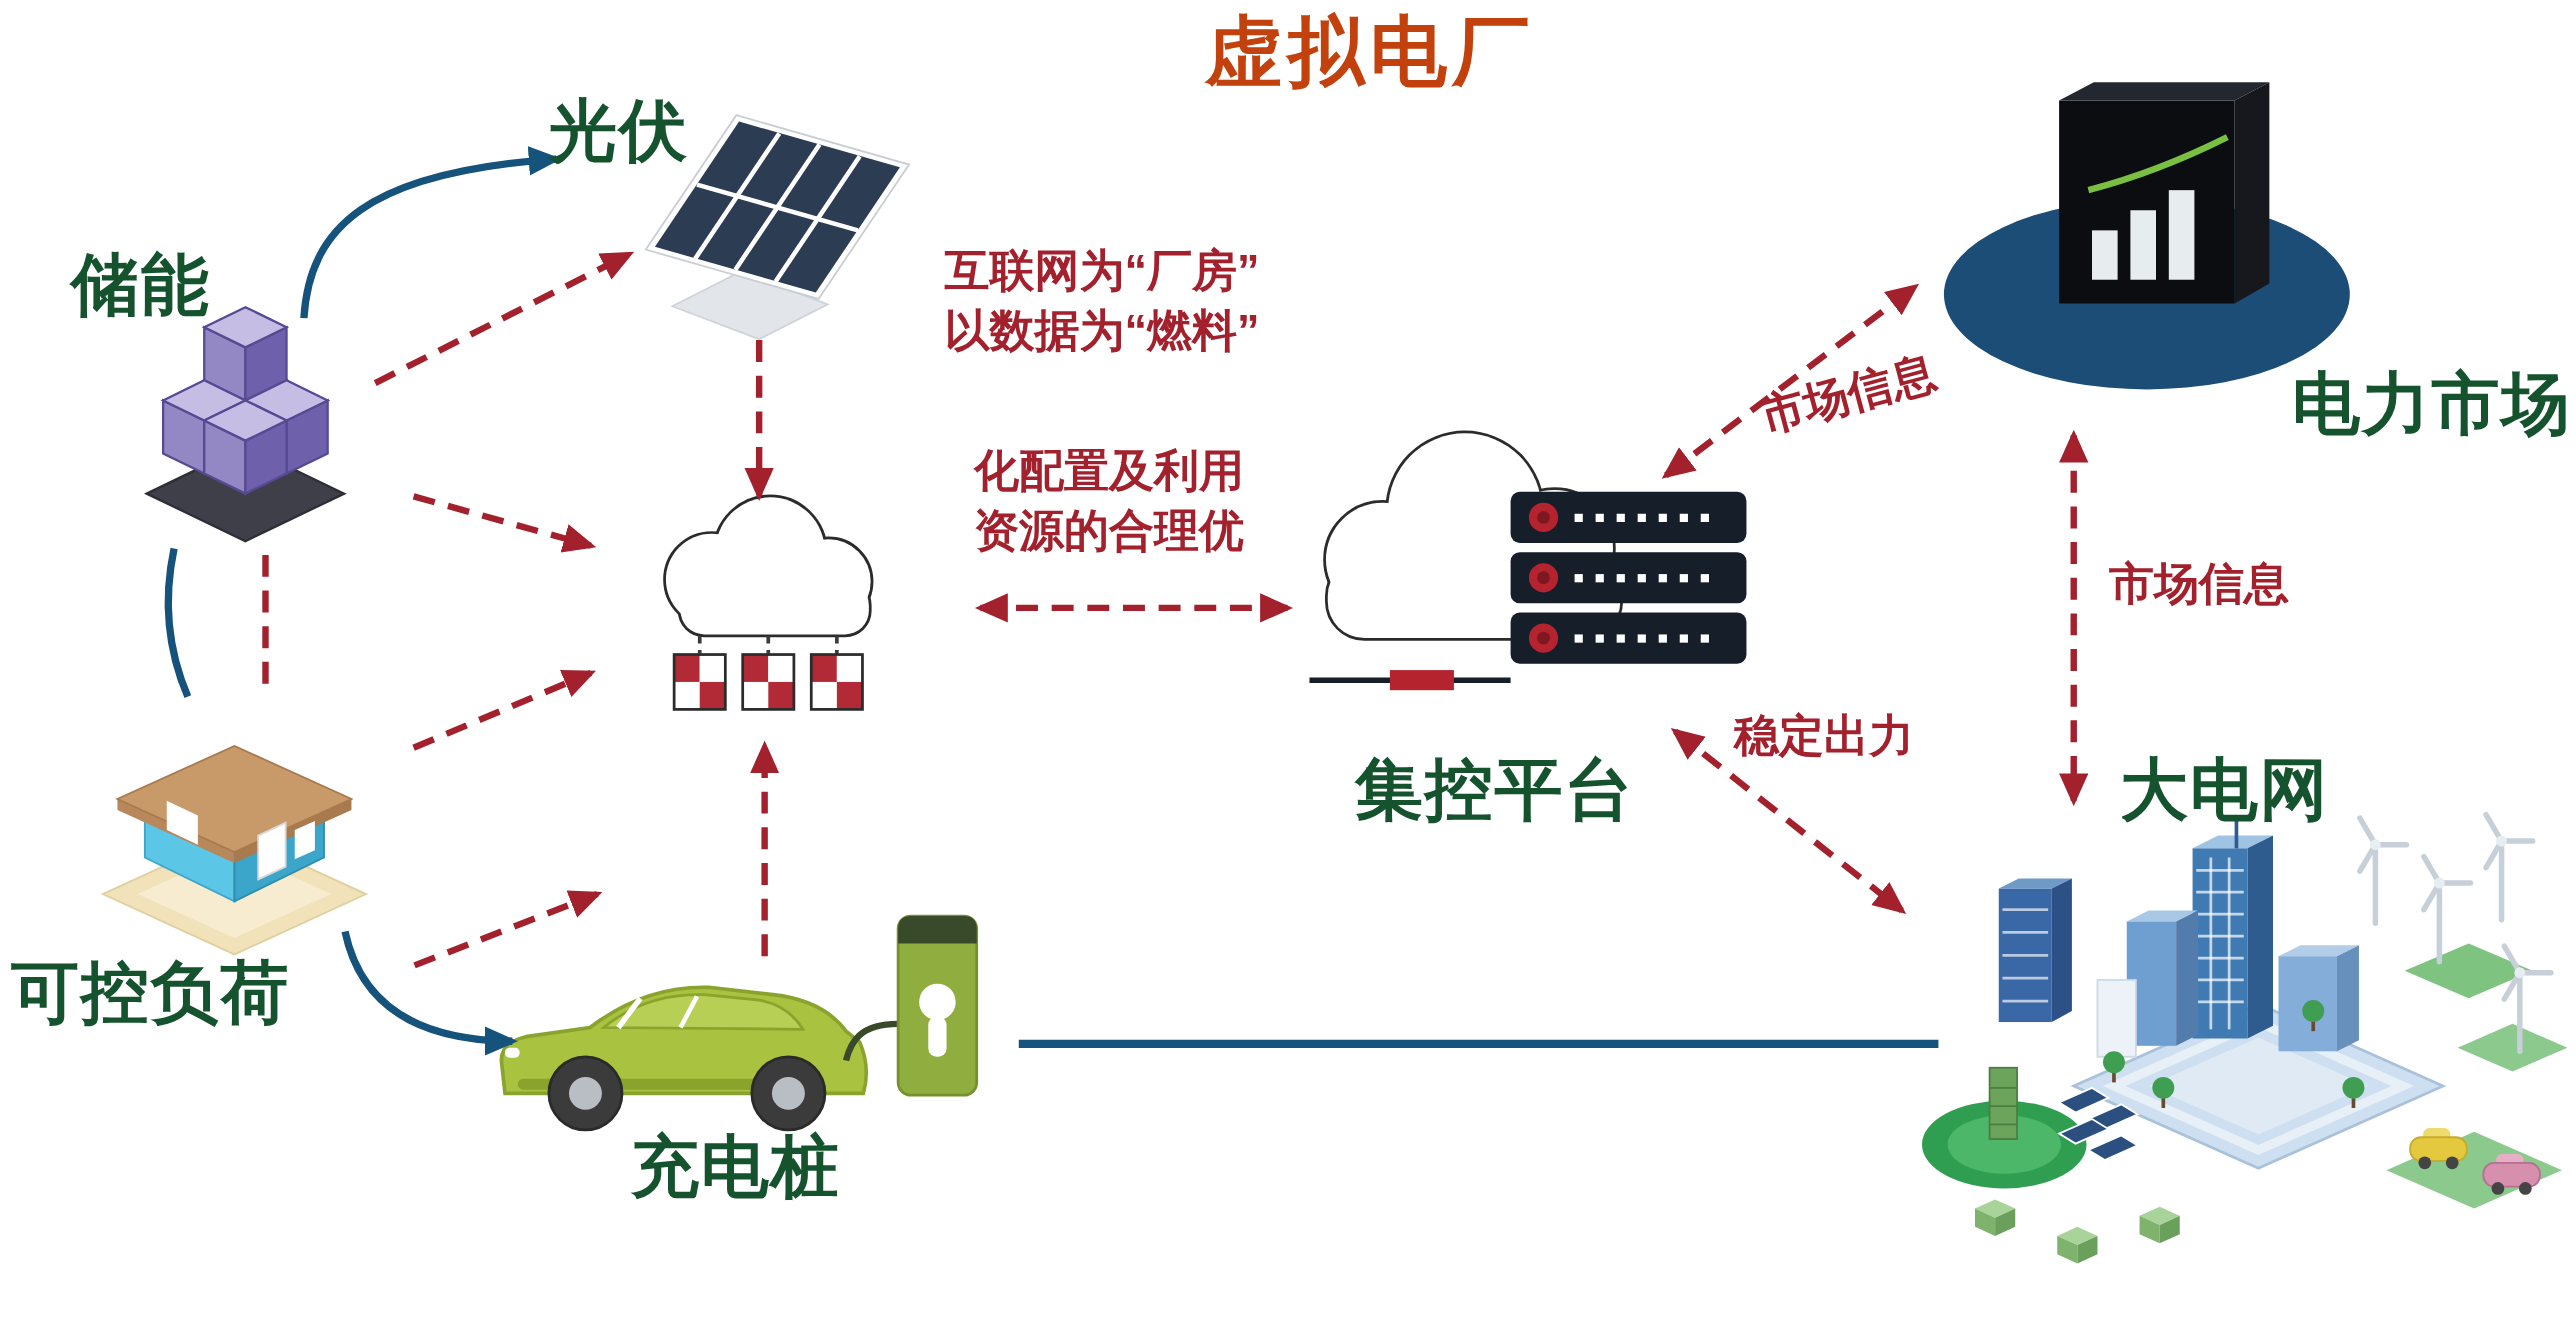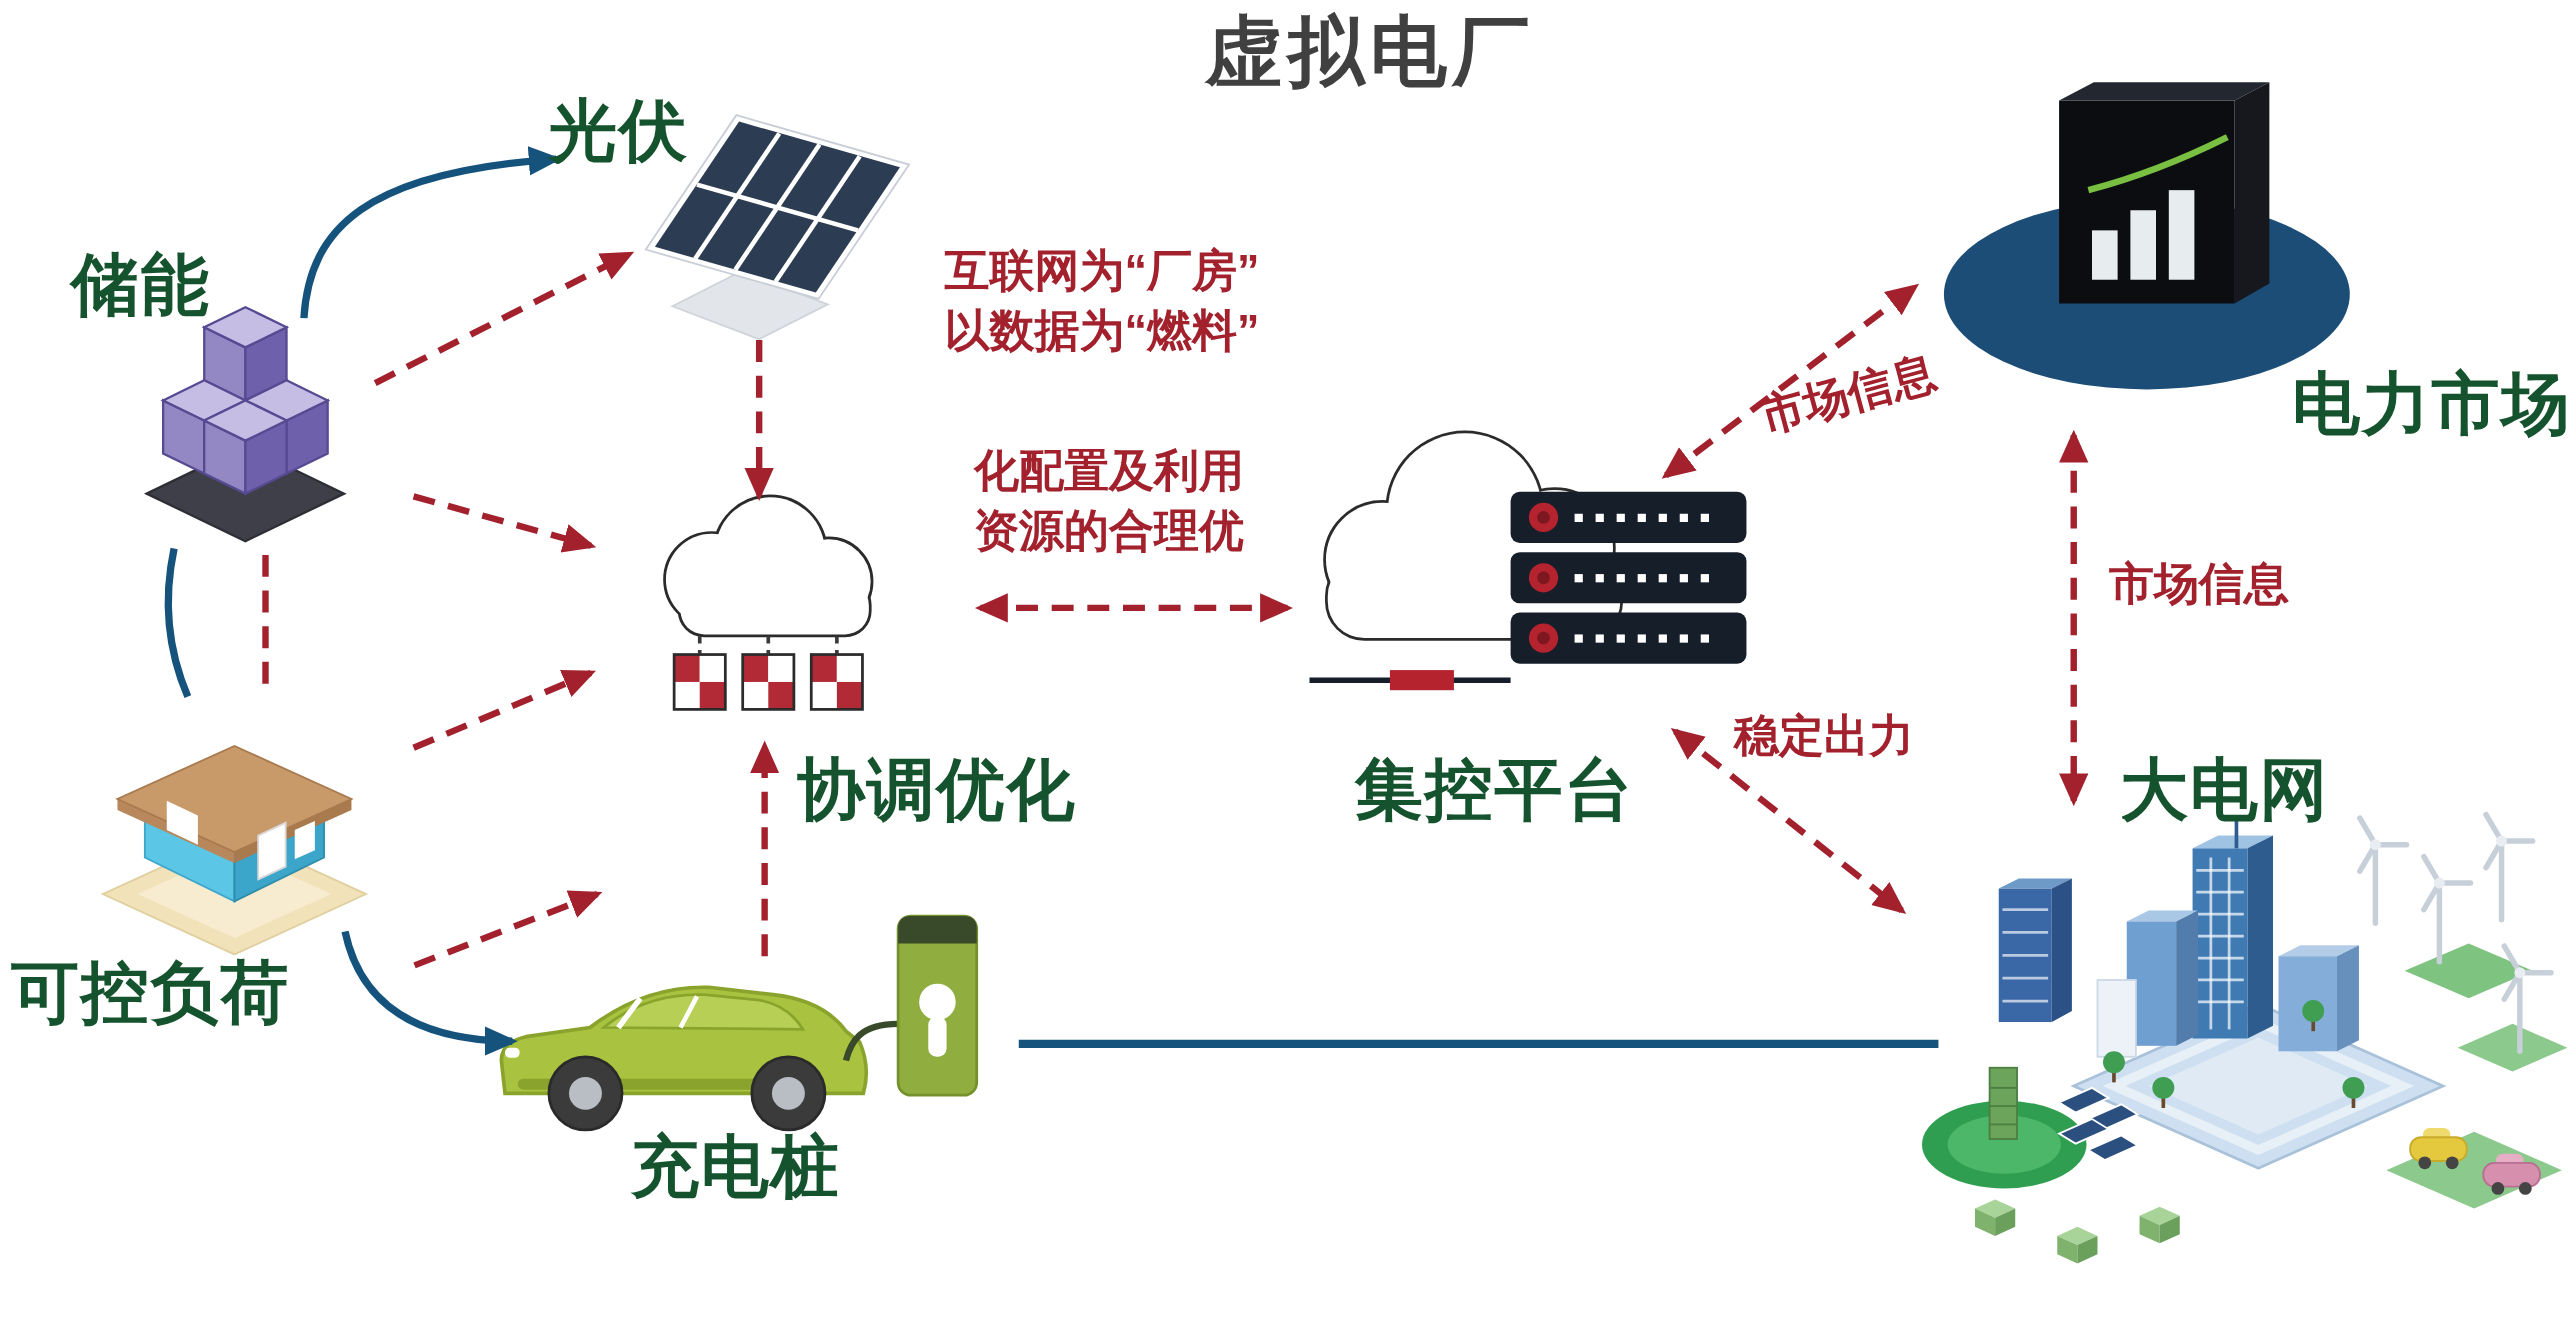--- a/index.html
+++ b/index.html
@@ -2,21 +2,21 @@
 <html style="font-size:14.6px"><head>
 <meta charset="utf-8">
 <style>
   *{margin:0;padding:0;box-sizing:border-box}
   html,body{width:2576px;height:1342px;background:#ffffff;overflow:hidden;
     font-family:"Liberation Sans","DejaVu Sans",sans-serif;}
   #stage{position:relative;width:2576px;height:1342px;background:#fff}
   svg.layer{position:absolute;left:0;top:0;width:2576px;height:1342px}
   .lbl{position:absolute;font-weight:bold;color:#14532d;white-space:nowrap;line-height:1.15}
   .node{font-size:68px;letter-spacing:1.8px}
-  .blue{color:#404040}
+  .blue{color:#c2410c}
   .red{color:#a2212d;font-size:45px;line-height:1.34;font-weight:bold;text-align:center}
   .title{font-size:77px;letter-spacing:5.5px}
   .energy{font-size:66px;letter-spacing:3.7px}
   .slogan{font-size:80px;letter-spacing:1.8px}
   .rot15{transform:rotate(-15deg);transform-origin:left center}
 </style>
 </head>
 <body>
 
 <div id="stage">
@@ -358,21 +358,20 @@
     <line x1="1832" y1="800" x2="2080" y2="996" marker-start="url(#ar)" marker-end="url(#ar)"></line>
   </g>
 </svg>
 
   <div class="lbl blue title" style="left:1205px;top:7.3px">虚拟电厂</div>
 
   <div class="lbl node" style="left:549px;top:91px">光伏</div>
   <div class="lbl node" style="left:71px;top:245px">储能</div>
   <div class="lbl node" style="left:11px;top:953px">可控负荷</div>
   <div class="lbl node" style="left:631px;top:1127px">充电桩</div>
-  <div class="lbl node" style="left:797px;top:750px">协调优化</div>
   <div class="lbl node" style="left:1355px;top:750px">集控平台</div>
   <div class="lbl node" style="left:2292px;top:364px">电力市场</div>
   <div class="lbl node" style="left:2120px;top:750px">大电网</div>
 
   <div class="lbl red" style="left:919px;top:241px;width:366px">
     <div>互联网为“厂房”</div>
     <div>以数据为“燃料”</div>
   </div>
   <div class="lbl red" style="left:958px;top:441px;width:302px">
     <div>化配置及利用</div>

